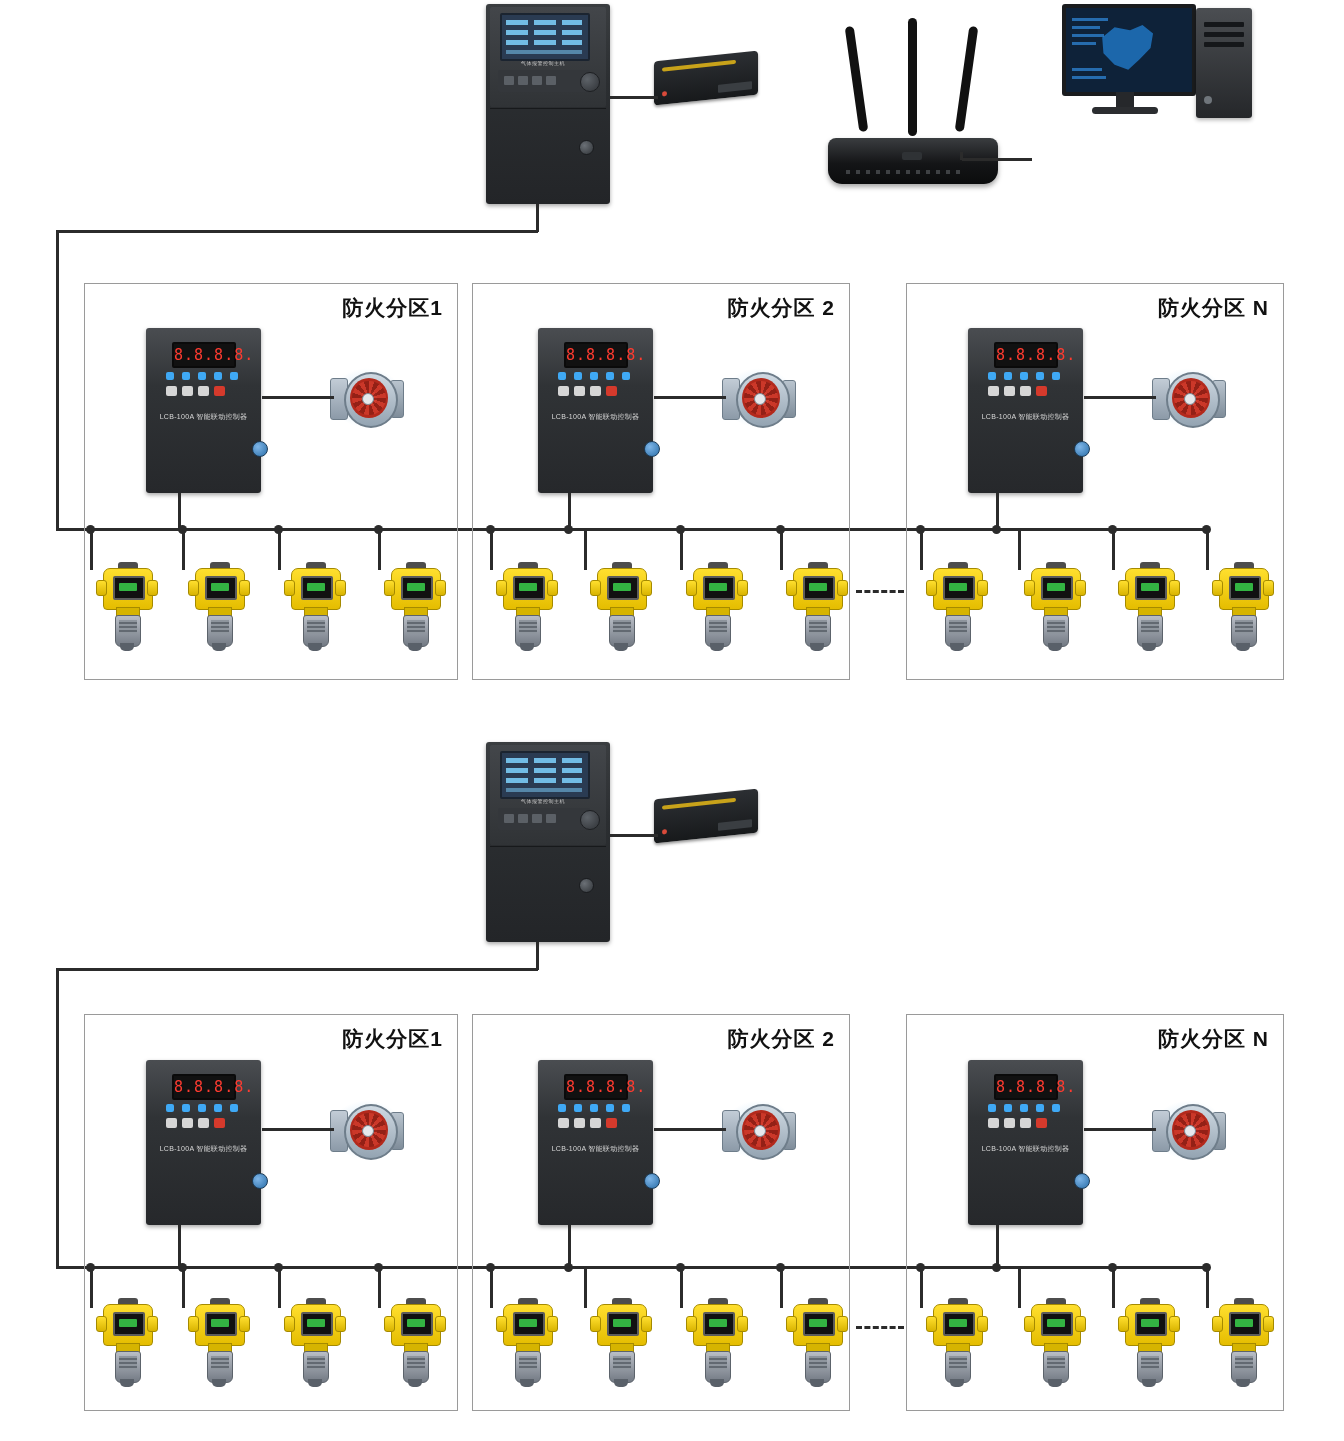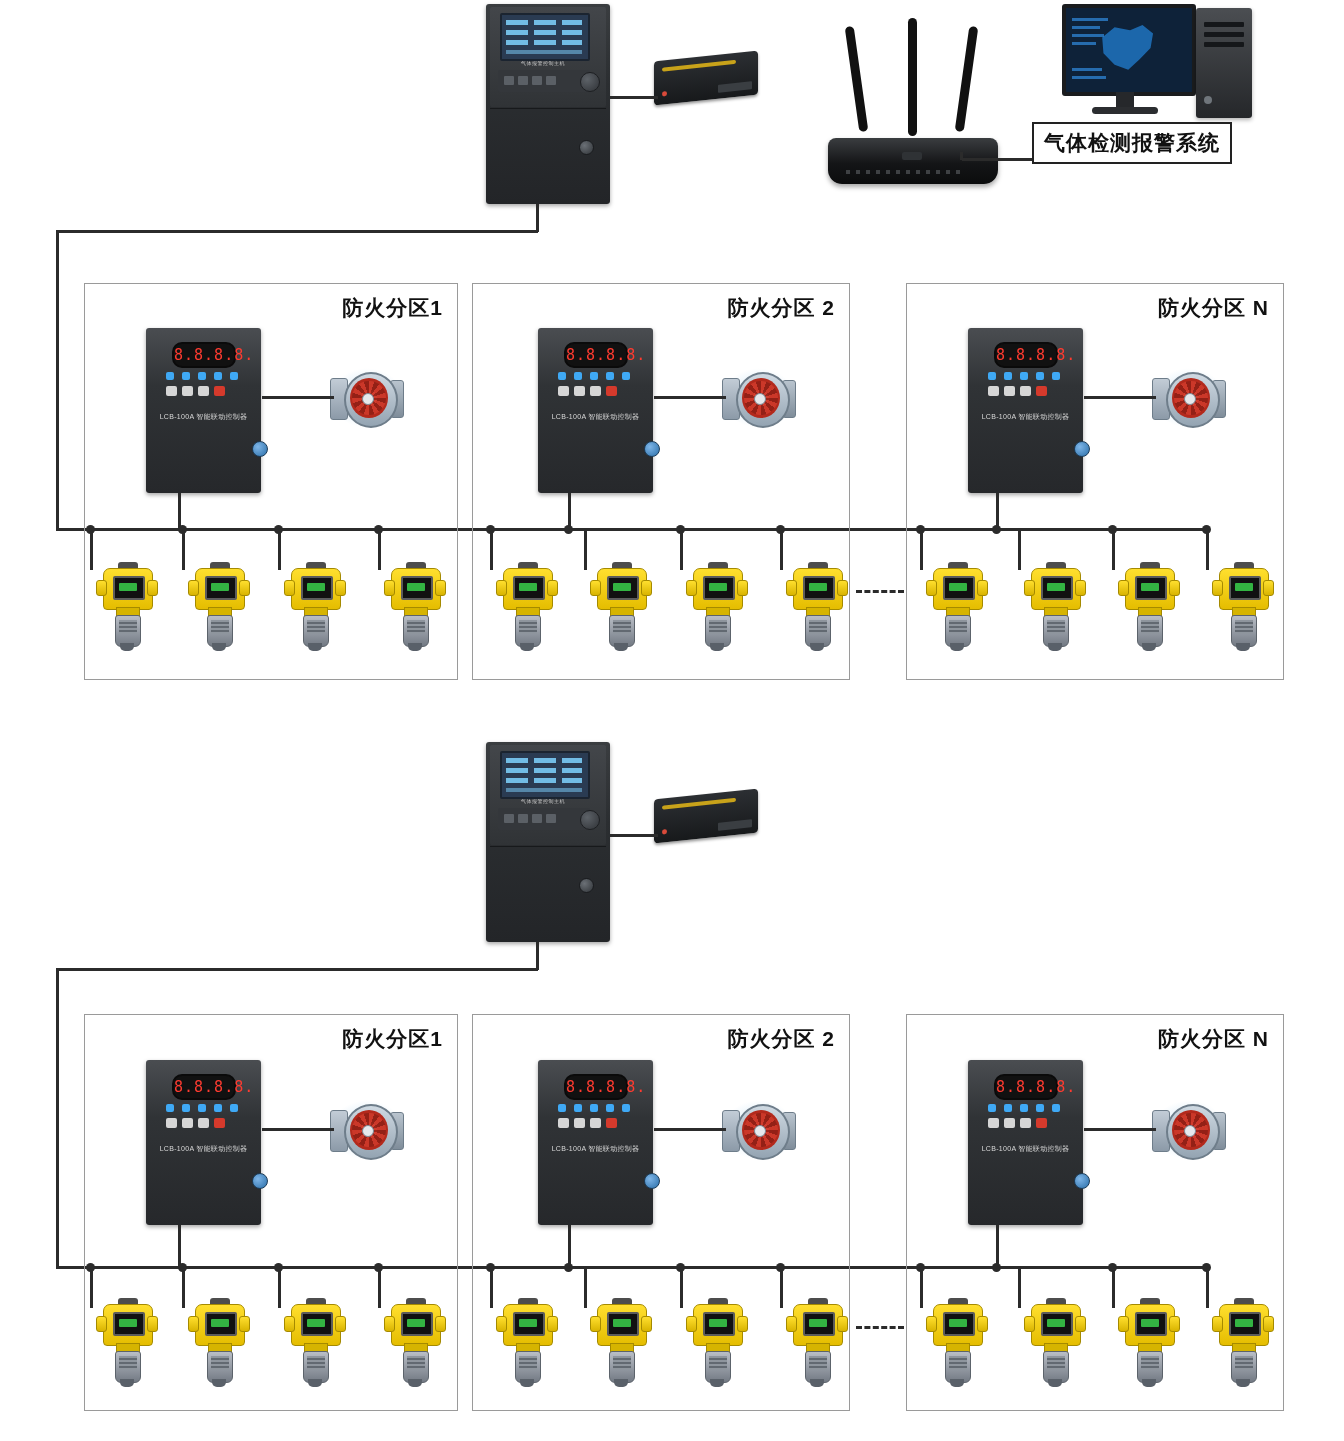--- a/index.html
+++ b/index.html
@@ -50,21 +50,21 @@
   .monitor .neck{position:absolute;left:54px;top:88px;width:18px;height:16px;background:#26282b;}
   .monitor .base{position:absolute;left:30px;top:103px;width:66px;height:7px;border-radius:4px;background:#2b2d30;}
   .tower{position:absolute;width:56px;height:110px;background:linear-gradient(180deg,#4b4e52,#25272a);border-radius:3px;box-shadow:0 2px 4px rgba(0,0,0,.3);}
   .tower .slot{position:absolute;left:8px;width:40px;height:5px;background:#15171a;border-radius:1px;}
   .tower .pwr{position:absolute;left:8px;bottom:14px;width:8px;height:8px;border-radius:50%;background:#6f757b;}
 
   .sys-label{position:absolute;border:2px solid #222;background:#fff;padding:5px 10px;font-size:21px;font-weight:700;color:#111;white-space:nowrap;letter-spacing:1px;}
 
   
   .lcb{position:absolute;width:115px;height:165px;background:linear-gradient(180deg,#4a4d51 0%,#303336 35%,#26282b 100%);border-radius:3px;box-shadow:0 2px 4px rgba(0,0,0,.35);}
-  .lcb .disp{position:absolute;left:26px;top:14px;width:60px;height:22px;background:#111;border:2px solid #0a0a0a;border-radius:10px;color:#ff3b30;font-family:"DejaVu Sans Mono","Liberation Mono",monospace;font-size:15px;letter-spacing:1px;text-align:center;line-height:22px;}
+  .lcb .disp{position:absolute;left:26px;top:14px;width:60px;height:22px;background:#111;border:2px solid #0a0a0a;border-radius:2px;color:#ff3b30;font-family:"DejaVu Sans Mono","Liberation Mono",monospace;font-size:15px;letter-spacing:1px;text-align:center;line-height:22px;}
   .lcb .leds{position:absolute;left:20px;top:44px;width:74px;height:10px;}
   .lcb .leds i{position:absolute;top:0;width:8px;height:8px;border-radius:2px;background:#3fa9f5;display:block;}
   .lcb .keys{position:absolute;left:20px;top:58px;width:74px;height:12px;}
   .lcb .keys i{position:absolute;top:0;width:11px;height:10px;border-radius:2px;background:#d6d6d6;display:block;}
   .lcb .keys i.red{background:#d53a2c;}
   .lcb .model{position:absolute;left:0;top:84px;width:115px;text-align:center;font-size:7px;color:#d8d8d8;letter-spacing:.3px;}
   .lcb .port{position:absolute;right:-7px;bottom:36px;width:14px;height:14px;border-radius:50%;background:radial-gradient(circle at 35% 35%,#7fb6e8,#2a6ea8);border:1px solid #1d3c58;}
 
   
   .fan{position:absolute;width:74px;height:60px;}
@@ -149,21 +149,20 @@
     <div class="neck"></div>
     <div class="base"></div>
   </div>
   <div class="tower" style="left:1196px;top:8px;">
     <div class="slot" style="top:14px;"></div>
       <div class="slot" style="top:24px;"></div>
       <div class="slot" style="top:34px;"></div>
     <div class="pwr"></div>
   </div>
 
-  <div class="sys-label" style="left:1032px;top:122px;">气体检测报警系统</div>
 
   <div class="wire h" style="left:962px;top:158px;width:70px;"></div>
   <div class="wire v" style="left:960px;top:152px;height:8px;"></div>
 
   <div class="wire v" style="left:536px;top:204px;height:28px;"></div>
   <div class="wire h" style="left:56px;top:230px;width:482px;"></div>
   <div class="wire v" style="left:56px;top:230px;height:300px;"></div>
   <div class="wire h" style="left:56px;top:528px;width:1152px;"></div>
 
   <div class="zone" style="left:84px;top:283px;width:372px;height:395px;">

